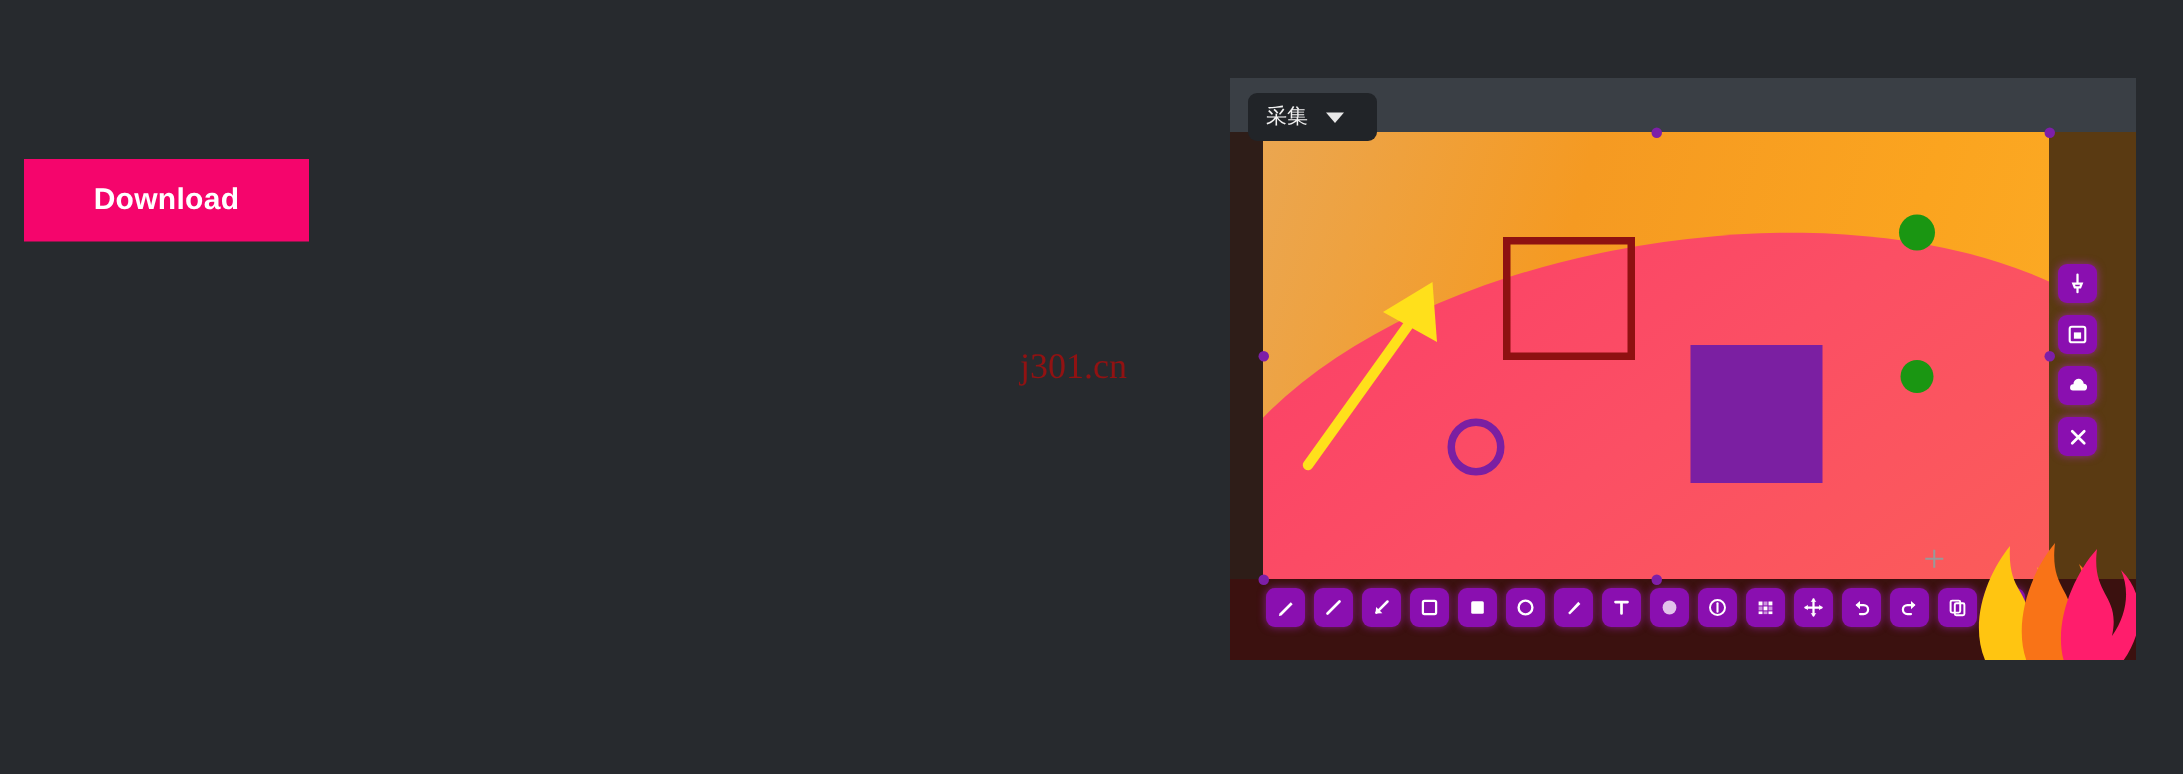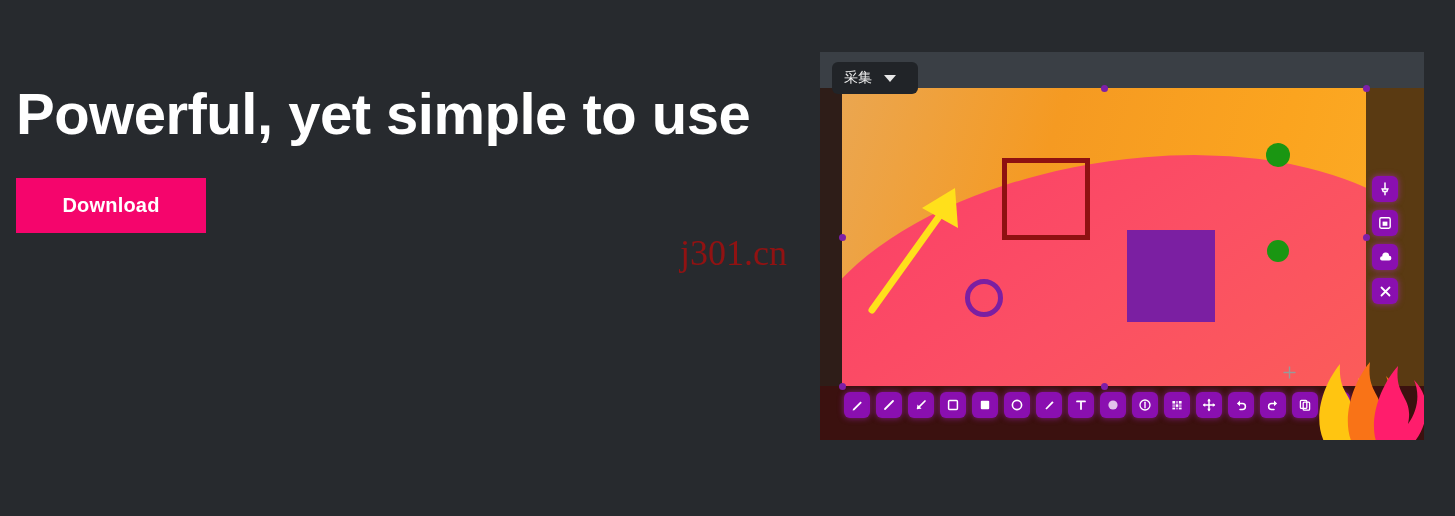--- a/index.html
+++ b/index.html
@@ -34,21 +34,21 @@
     cursor: pointer;
     letter-spacing: 0.2px;
   }
 
   
   .watermark {
     position: absolute;
     left: 680px; top: 232px;
     color: #9b1010;
     font-family: "Liberation Serif", serif;
-    font-size: 36px;
+    font-size: 24px;
     opacity: 0.92;
   }
 
   
   .shot {
     position: absolute;
     left: 820px; top: 52px;
     width: 604px; height: 388px;
     background: #3a3f45;
     overflow: hidden;
@@ -161,21 +161,20 @@
   
   .flame { position: absolute; left: 480px; top: 300px; z-index: 10; }
 </style>
 </head>
 <body>
 
 <div class="page">
 
   <div class="hero">
     <h1 class="hero-title">
-      <span class="line">Powerful, yet simple to use</span>
     </h1>
     <button class="download-btn">Download</button>
   </div>
 
   <div class="watermark">j301.cn</div>
 
   <div class="shot">
 
     <div class="dim-top"></div>
     <div class="dim-left"></div>

